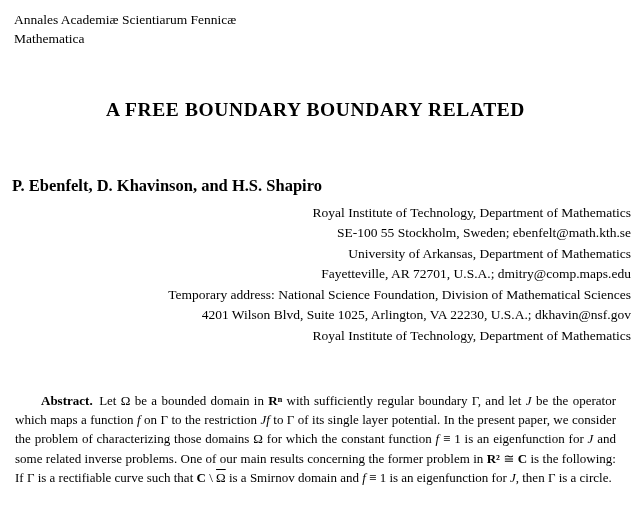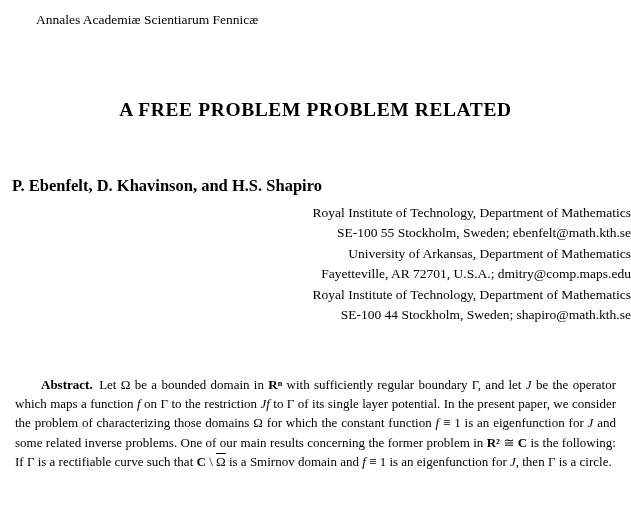--- a/index.html
+++ b/index.html
@@ -8,21 +8,21 @@
     width: 631px;
     height: 532px;
     background: #ffffff;
     color: #000000;
     font-family: "Liberation Serif", "DejaVu Serif", serif;
     overflow: hidden;
   }
   .journal-header {
     position: absolute;
     top: 10px;
-    left: 36px;
+    left: 14px;
     font-size: 13.5px;
     line-height: 19px;
   }
   .title-block {
     position: absolute;
     top: 98px;
     left: 0;
     width: 100%;
     text-align: center;
     font-weight: bold;
@@ -44,61 +44,65 @@
     top: 203px;
     left: 0;
     width: 100%;
     text-align: right;
     font-size: 13.5px;
   }
   .aff-group { margin-bottom: 1px; }
   .aff-line { line-height: 20px; white-space: nowrap; }
   .abstract {
     position: absolute;
-    top: 375px;
+    top: 391px;
     left: 15px;
     width: 601px;
     font-size: 13px;
     line-height: 19.2px;
     text-align: justify;
     text-indent: 26px;
   }
   .abstract p { margin: 0; }
   .seg-bold { font-weight: bold; }
   .seg-math { font-style: italic; }
   .seg-boldmath { font-weight: bold; }
   .seg-over { text-decoration: overline; }
 </style>
 </head>
 <body>
 
 <div class="page">
 
   <div class="journal-header">
     <div>Annales Academiæ Scientiarum Fennicæ</div>
+    <div>Mathematica</div>
   </div>
 
   <div class="title-block">
-    <div>A FREE PROBLEM PROBLEM RELATED</div>
+    <div>A FREE BOUNDARY BOUNDARY RELATED</div>
   </div>
 
   <div class="authors-line">P. Ebenfelt, D. Khavinson, and H.S. Shapiro</div>
 
   <div class="affiliations">
       <div class="aff-group">
         <div class="aff-line">Royal Institute of Technology, Department of Mathematics</div>
         <div class="aff-line">SE-100 55 Stockholm, Sweden; ebenfelt@math.kth.se</div>
       </div>
       <div class="aff-group">
         <div class="aff-line">University of Arkansas, Department of Mathematics</div>
         <div class="aff-line">Fayetteville, AR 72701, U.S.A.; dmitry@comp.maps.edu</div>
       </div>
       <div class="aff-group">
+        <div class="aff-line">Temporary address: National Science Foundation, Division of Mathematical Sciences</div>
+        <div class="aff-line">4201 Wilson Blvd, Suite 1025, Arlington, VA 22230, U.S.A.; dkhavin@nsf.gov</div>
+      </div>
+      <div class="aff-group">
         <div class="aff-line">Royal Institute of Technology, Department of Mathematics</div>
-        <div class="aff-line">SE-100 44 Stockholm, Sweden; shapiro@math.kth.se</div>
       </div>
     </div>
 
   <div class="abstract">
     <p><span class="seg-bold">Abstract.</span><span> Let Ω be a bounded domain in </span><span class="seg-boldmath">Rⁿ</span><span> with sufficiently regular boundary Γ, and let </span><span class="seg-math">J</span><span> be the operator which maps a function </span><span class="seg-math">f</span><span> on Γ to the restriction </span><span class="seg-math">Jf</span><span> to Γ of its single layer potential. In the present paper, we consider the problem of characterizing those domains Ω for which the constant function </span><span class="seg-math">f</span><span> ≡ 1 is an eigenfunction for </span><span class="seg-math">J</span><span> and some related inverse problems. One of our main results concerning the former problem in </span><span class="seg-boldmath">R²</span><span> ≅ </span><span class="seg-boldmath">C</span><span> is the following: If Γ is a rectifiable curve such that </span><span class="seg-boldmath">C</span><span> \ </span><span class="seg-over">Ω</span><span> is a Smirnov domain and </span><span class="seg-math">f</span><span> ≡ 1 is an eigenfunction for </span><span class="seg-math">J</span><span>, then Γ is a circle.</span></p>
   </div>
 
 </div>
 
 </body></html>

